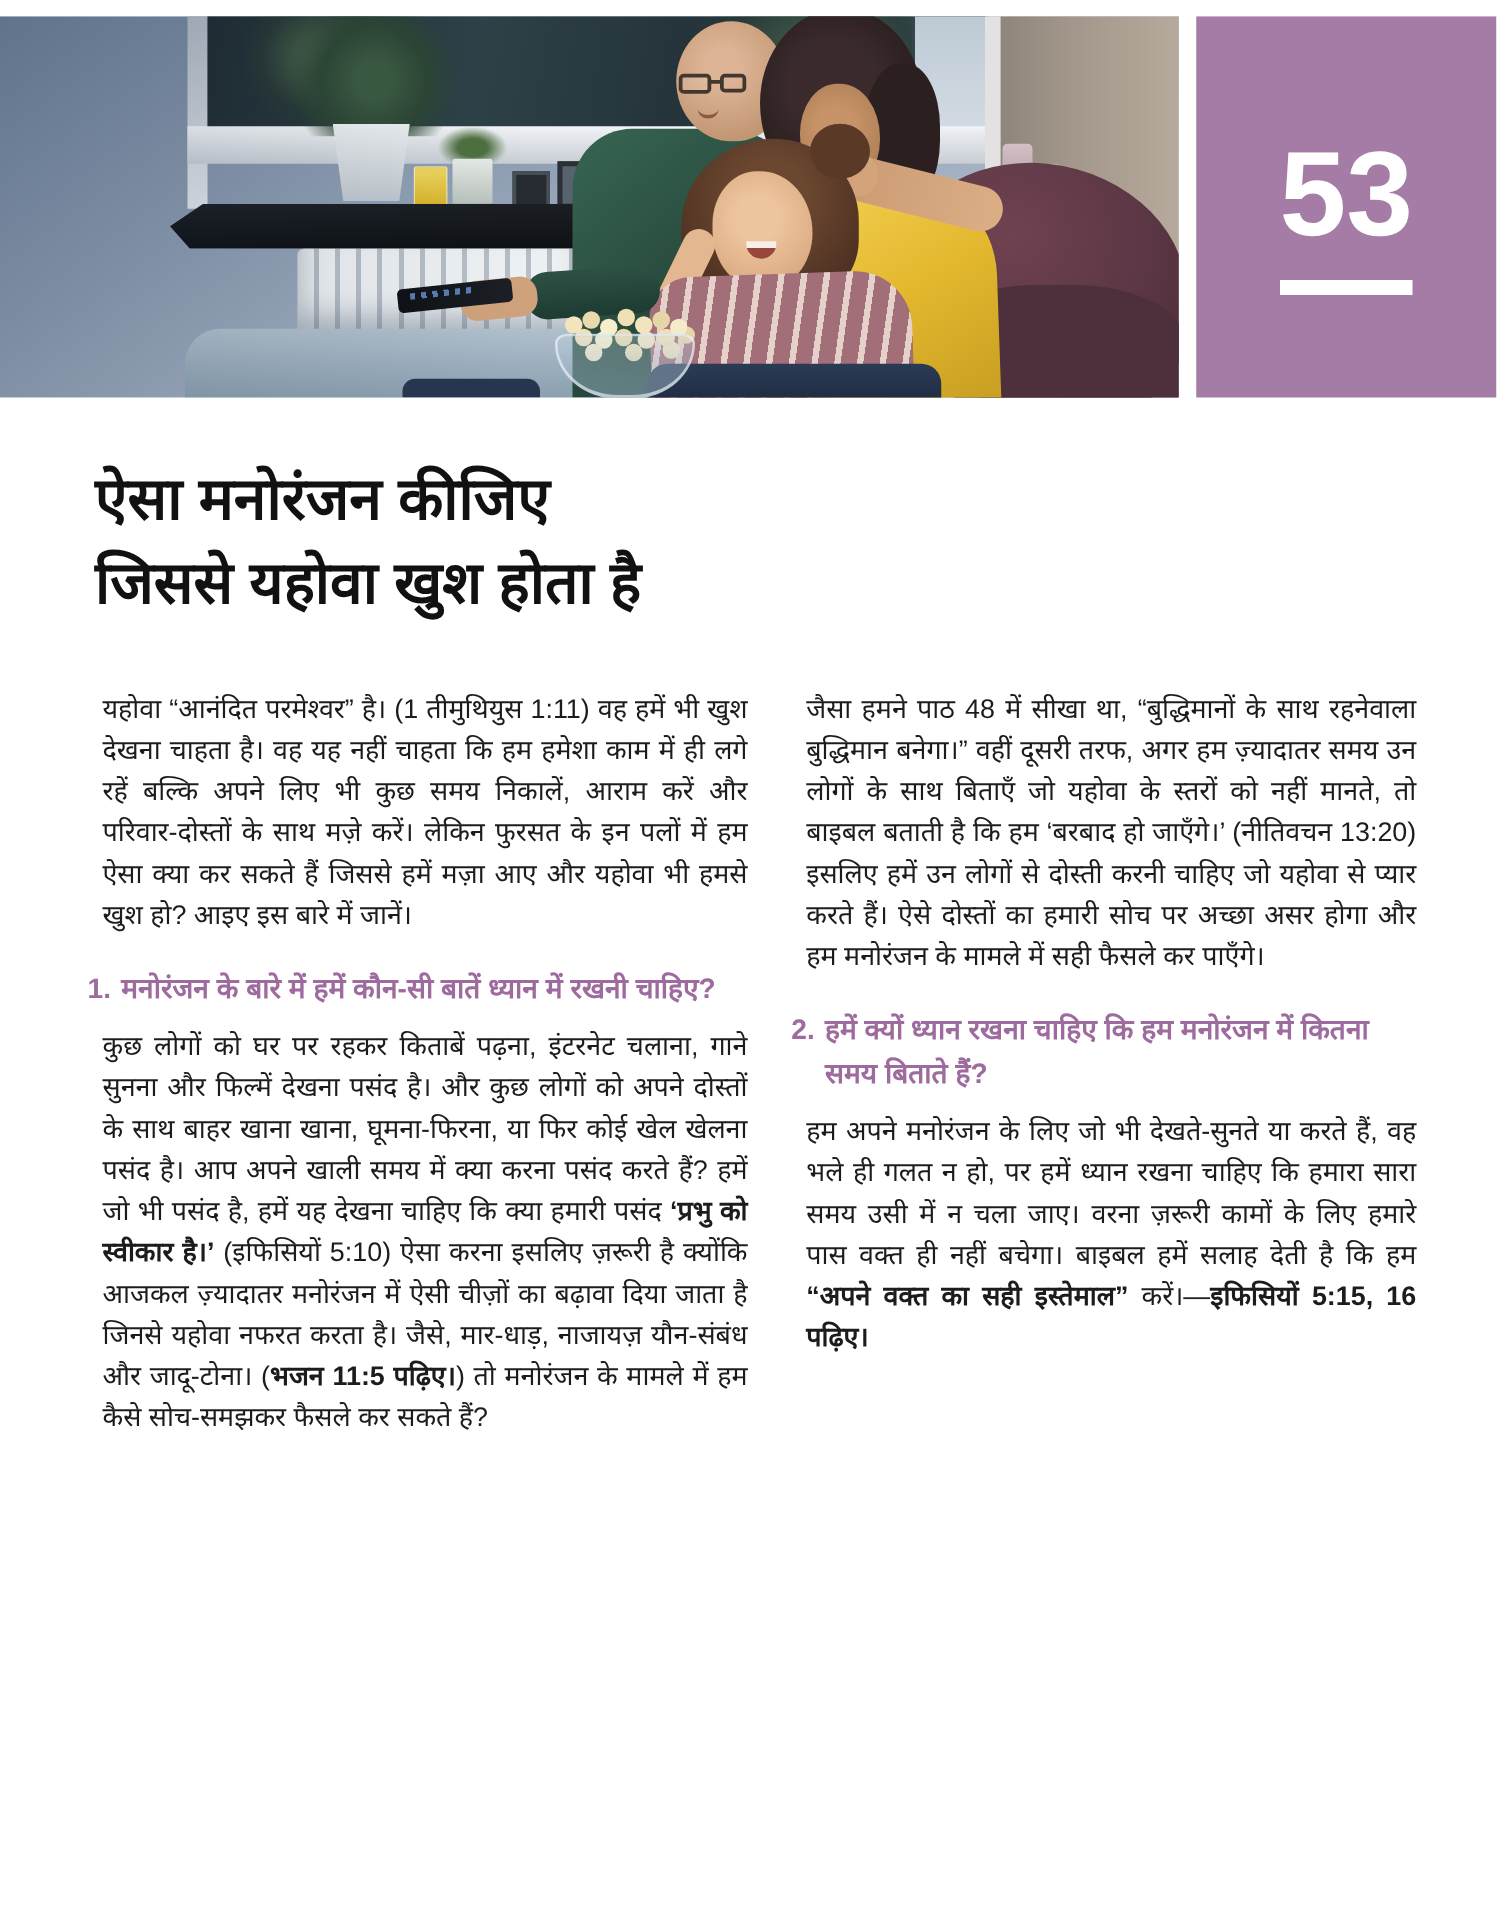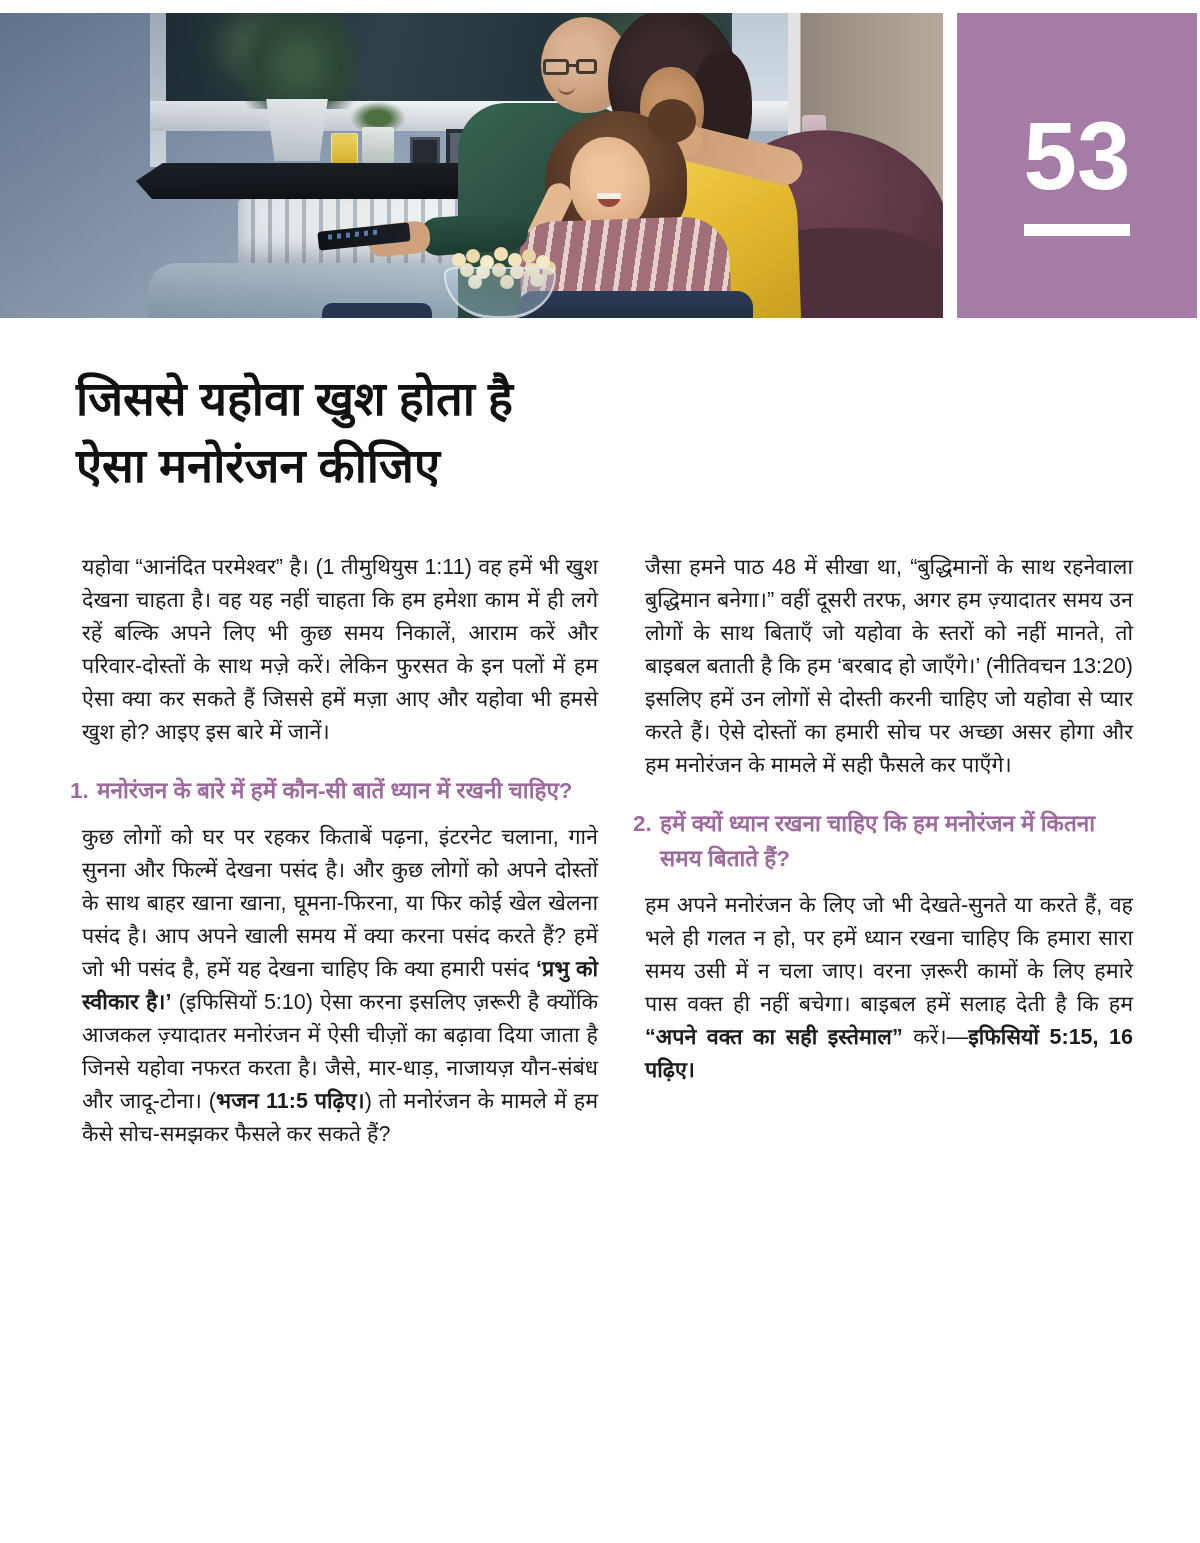--- a/index.html
+++ b/index.html
@@ -201,22 +201,22 @@
     <div class="ph ph-bowl"></div>
     <div class="ph ph-tint"></div>
   </div>
 
   <aside class="badge">
     <div class="badge-number">53</div>
     <div class="badge-rule"></div>
   </aside>
 
   <h1 class="title">
+    <span class="title-line">ऐसा मनोरंजन कीजिए</span>
     <span class="title-line">जिससे यहोवा खुश होता है</span>
-    <span class="title-line">ऐसा मनोरंजन कीजिए</span>
   </h1>
 
   <main class="columns">
 
     <section class="col-left">
       <p class="body"><span>यहोवा “आनंदित परमेश्वर” है। (1 तीमुथियुस 1:11) वह हमें भी खुश देखना चाहता है। वह यह नहीं चाहता कि हम हमेशा काम में ही लगे रहें बल्कि अपने लिए भी कुछ समय निकालें, आराम करें और परिवार-दोस्तों के साथ मज़े करें। लेकिन फुरसत के इन पलों में हम ऐसा क्या कर सकते हैं जिससे हमें मज़ा आए और यहोवा भी हमसे खुश हो? आइए इस बारे में जानें।</span></p>
 
       <div class="question">
         <span class="q-num">1.</span>
         <span class="q-text">मनोरंजन के बारे में हमें कौन-सी बातें ध्यान में रखनी चाहिए?</span>

